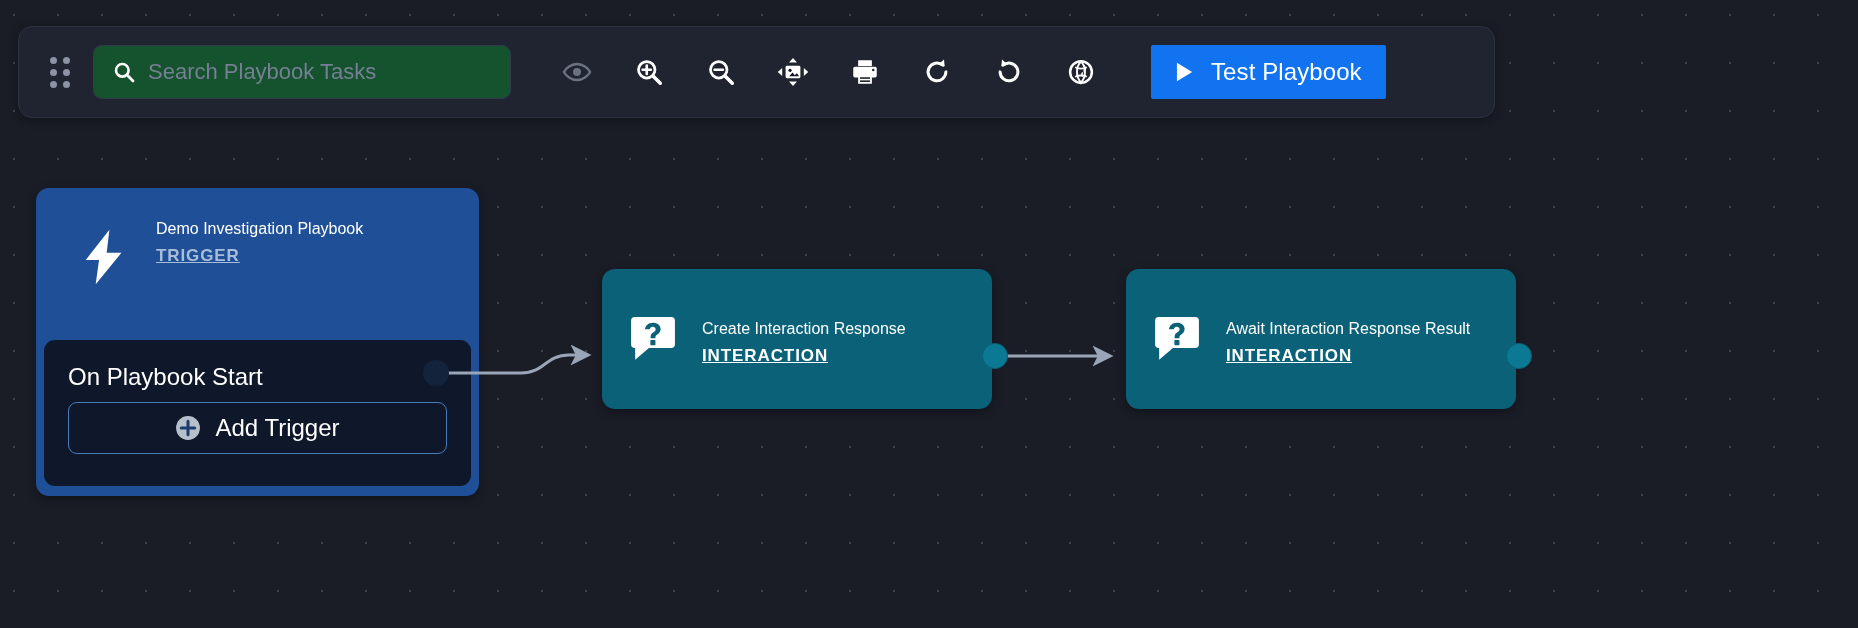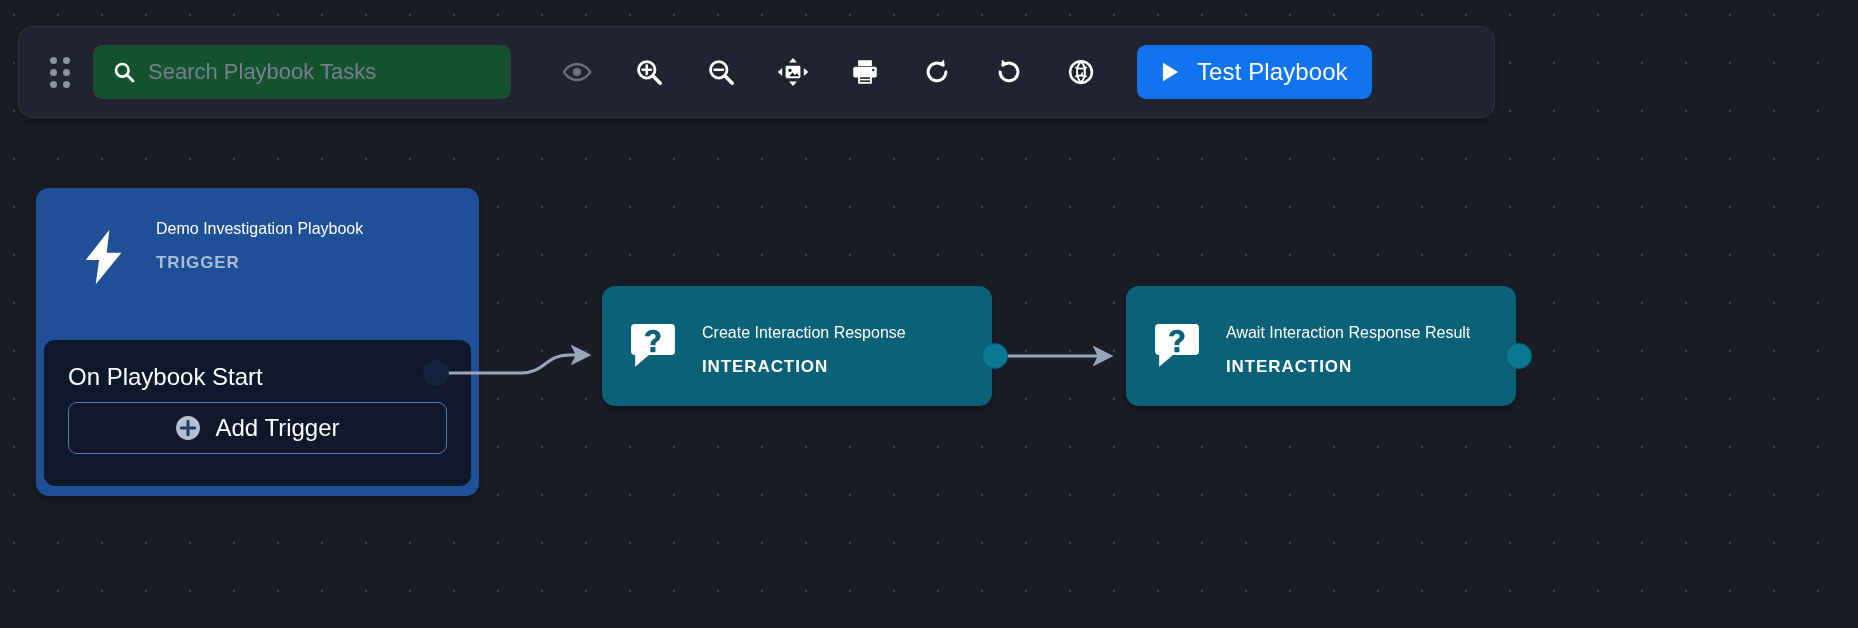--- a/index.html
+++ b/index.html
@@ -105,26 +105,26 @@
     justify-content: center;
     background: transparent;
     border: none;
     border-radius: 8px;
     cursor: pointer;
   }
   .tool-btn svg { display: block; }
   .tool-btn.dim svg { opacity: 0.55; }
 
   .test-btn {
-    margin-left: 20px;
+    margin-left: 34px;
     height: 54px;
     padding: 0 24px 0 20px;
     background: #1273f0;
     border: none;
-    border-radius: 9px;
+    border-radius: 2px;
     display: flex;
     align-items: center;
     gap: 14px;
     cursor: pointer;
     flex: 0 0 auto;
   }
   .test-btn .play { display: block; }
   .test-btn span {
     color: #ffffff;
     font-size: 24px;
@@ -165,25 +165,26 @@
     padding-top: 16px;
   }
   .node-title {
     color: #ffffff;
     font-size: 16px;
     line-height: 34px;
     font-weight: 400;
     max-width: 260px;
   }
   .node-kind {
-    margin-top: 7px;
+    margin-top: 0;
     color: #a8bdd9;
     font-size: 17px;
     font-weight: 700;
     letter-spacing: 0.9px;
+    text-decoration: underline;
   }
 
   .trigger-panel {
     margin: 0 8px 10px 8px;
     background: #0f172a;
     border-radius: 11px;
     flex: 1;
     padding: 22px 24px 20px 24px;
     position: relative;
   }
@@ -207,22 +208,22 @@
   }
   .add-trigger-btn span {
     color: #ffffff;
     font-size: 24px;
   }
 
   
   .node-teal {
     background: #0a6178;
     width: 390px;
-    height: 120px;
-    top: 286px;
+    height: 140px;
+    top: 269px;
     display: flex;
     align-items: center;
     padding: 0 16px 0 26px;
   }
   #node-create { left: 602px; }
   #node-await  { left: 1126px; justify-content: space-between; }
 
   .node-teal .node-icon {
     flex: 0 0 auto;
     width: 50px;

